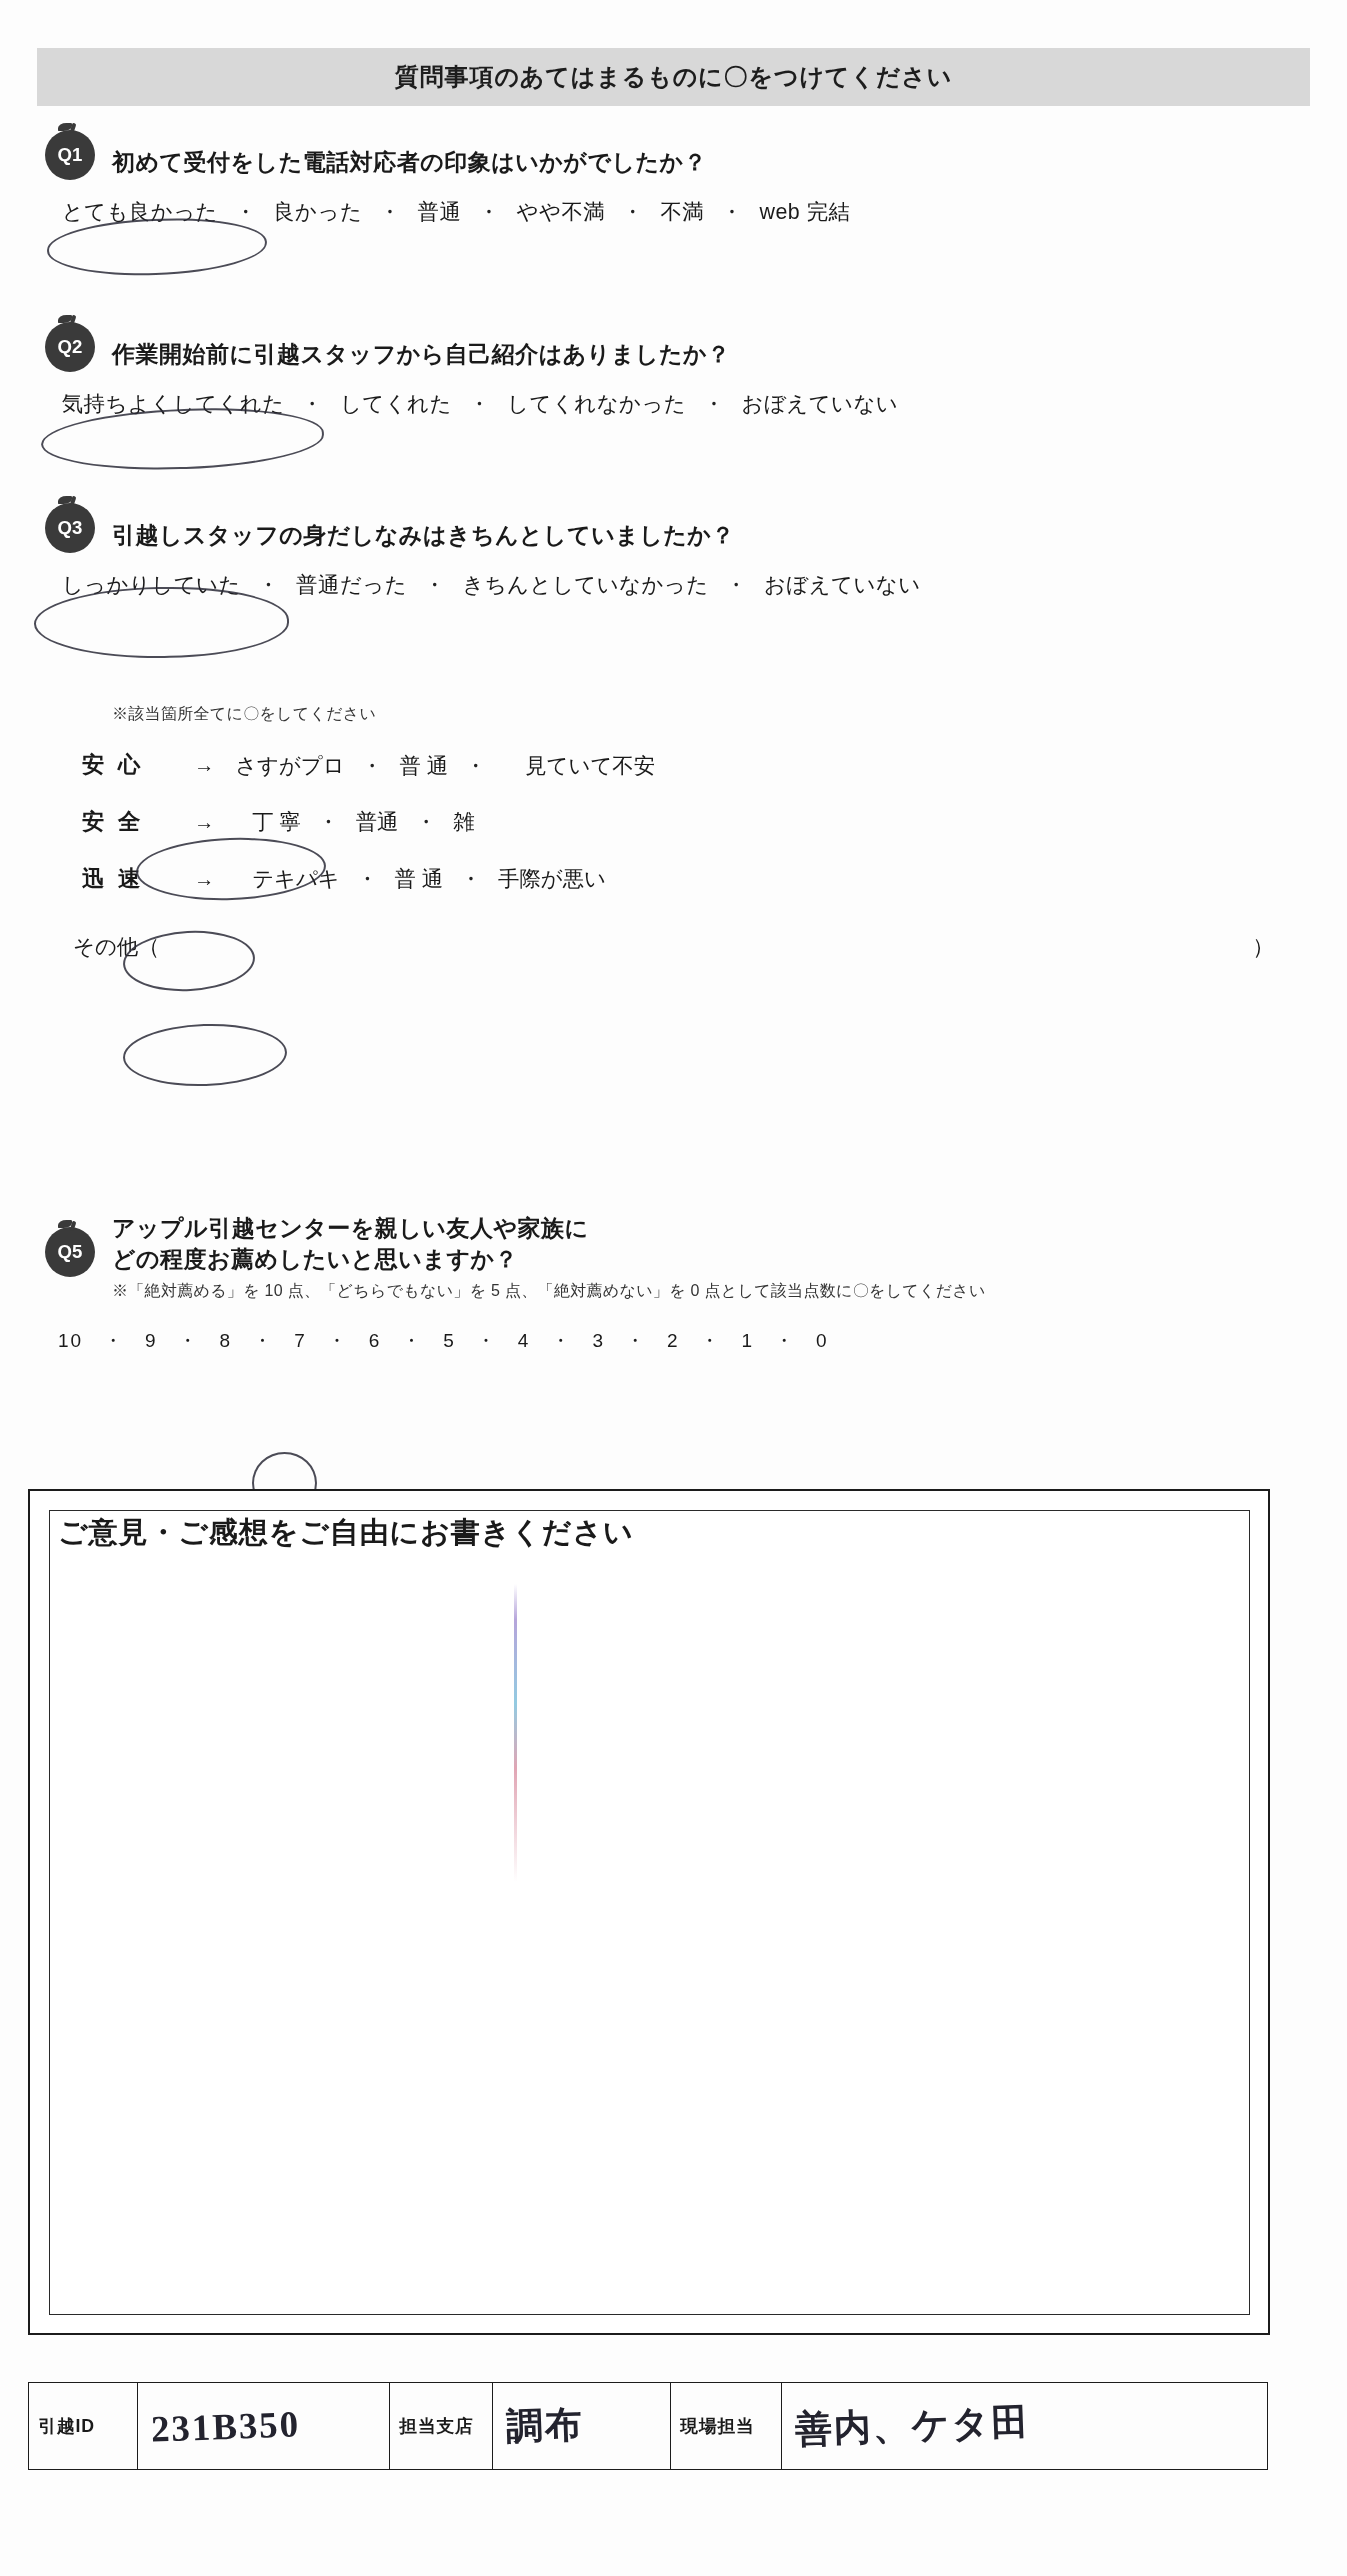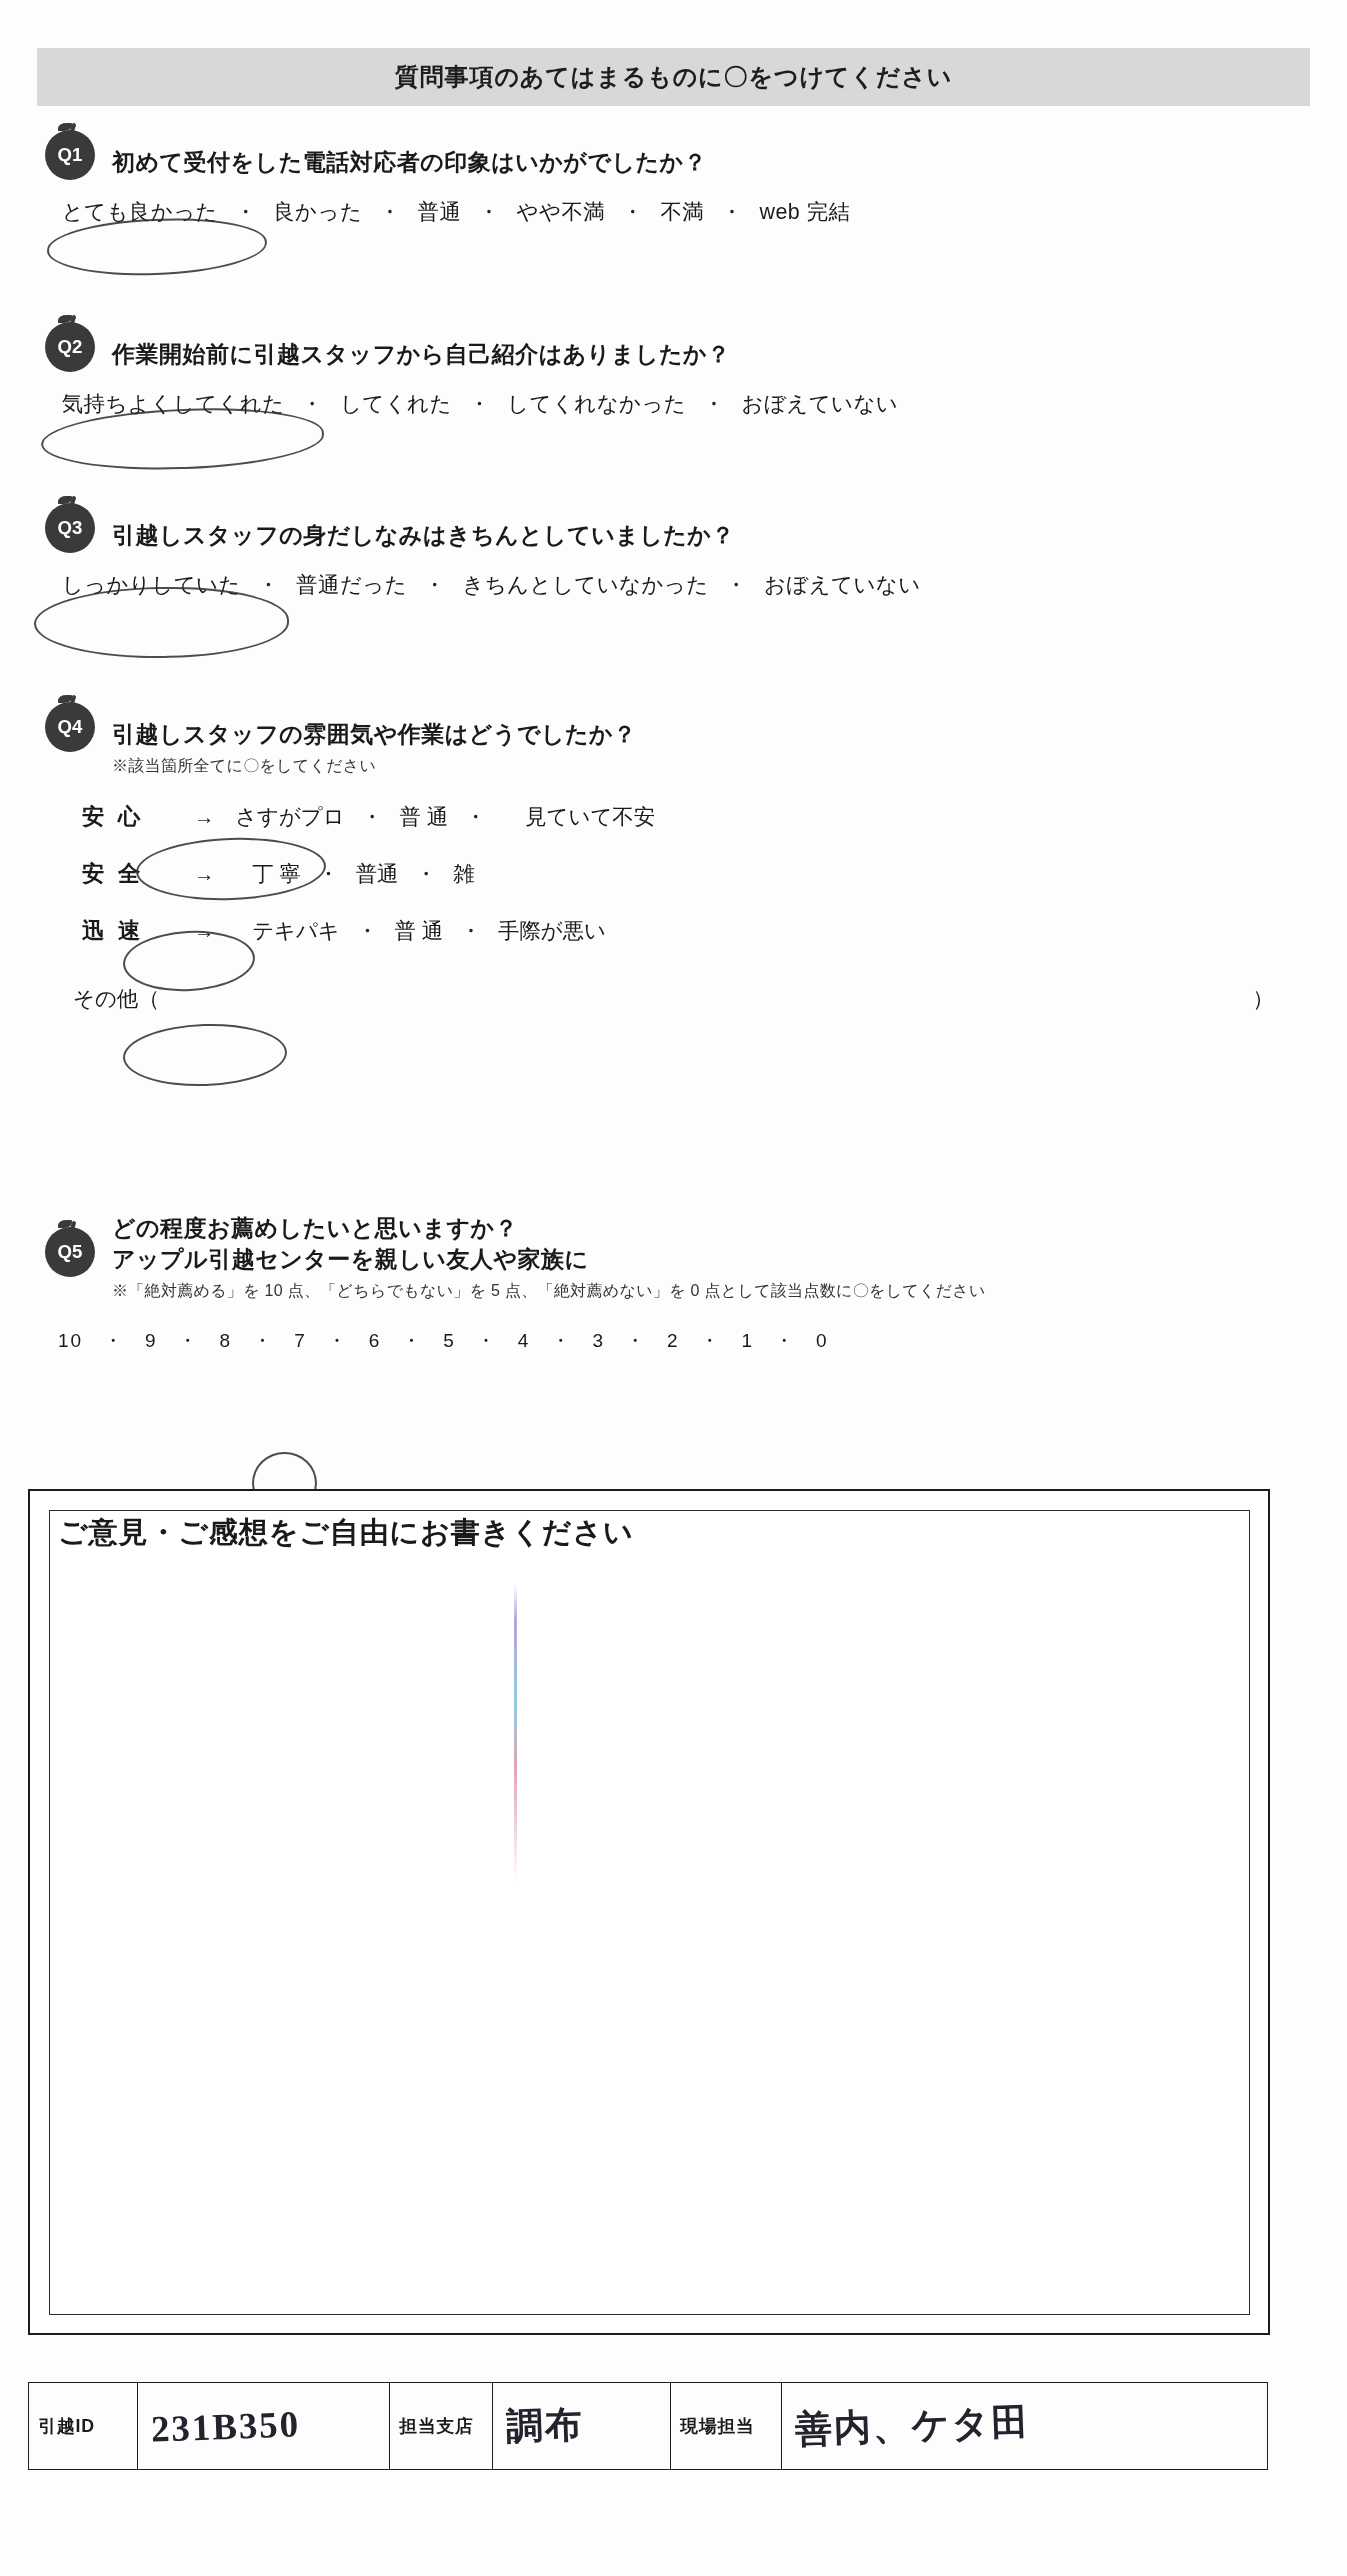--- a/index.html
+++ b/index.html
@@ -278,24 +278,20 @@
       <span class="opt">普通だった</span>
       <span class="sep">・</span>
       <span class="opt">きちんとしていなかった</span>
       <span class="sep">・</span>
       <span class="opt">おぼえていない</span>
     </div>
     <div class="ink-circle" style="left:-11.2px; top:86px; width:251px; height:67px; border-radius:50% 50% 48% 52%; transform:rotate(-1deg);"></div>
   </div>
 
   <div class="q-block" style="top:700px;">
-    <div class="q-head">
-      <div class="q-badge">Q4</div>
-      <div class="q-title">引越しスタッフの雰囲気や作業はどうでしたか？</div>
-    </div>
     <div class="q-note">※該当箇所全てに〇をしてください</div>
 
     <div class="q4-row">
       <span class="q4-label">安 心</span>
       <span class="q4-arrow">→</span>
       <span class="opt">さすがプロ</span>
       <span class="sep">・</span>
       <span class="opt">普 通</span>
       <span class="sep">・</span>
       <span class="opt" style="margin-left:22.3px;">見ていて不安</span>
@@ -328,22 +324,22 @@
 
     <div class="ink-circle" style="left:91px; top:138px; width:186px; height:58px; border-radius:50%; transform:rotate(-2deg);"></div>
     <div class="ink-circle" style="left:78px; top:231px; width:128px; height:56px; border-radius:50%; transform:rotate(-3deg);"></div>
     <div class="ink-circle" style="left:78px; top:324px; width:160px; height:58px; border-radius:50%; transform:rotate(-2deg);"></div>
   </div>
 
   <div class="q-block" style="top:1208px;">
     <div class="q-head">
       <div class="q-badge">Q5</div>
       <div class="q-title">
+        <div>アップル引越センターを親しい友人や家族に</div>
         <div>どの程度お薦めしたいと思いますか？</div>
-        <div>アップル引越センターを親しい友人や家族に</div>
       </div>
     </div>
     <div class="q-note">※「絶対薦める」を 10 点、「どちらでもない」を 5 点、「絶対薦めない」を 0 点として該当点数に〇をしてください</div>
 
     <div class="score-row">
       <span class="score">10</span>
       <span class="score-sep">・</span>
       <span class="score">9</span>
       <span class="score-sep">・</span>
       <span class="score">8</span>

